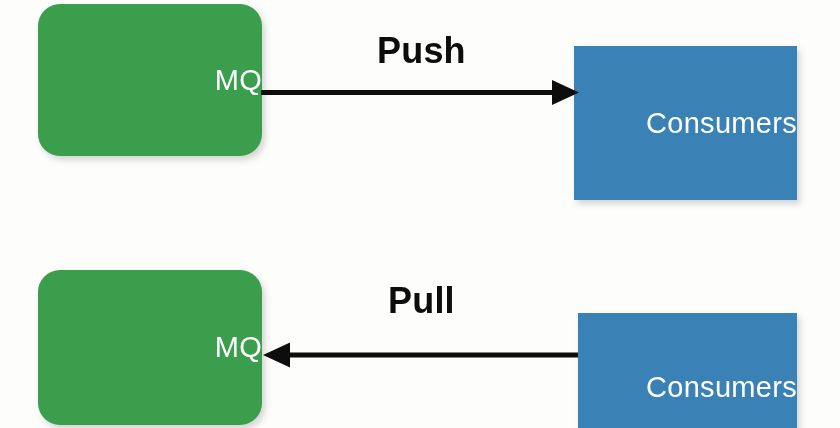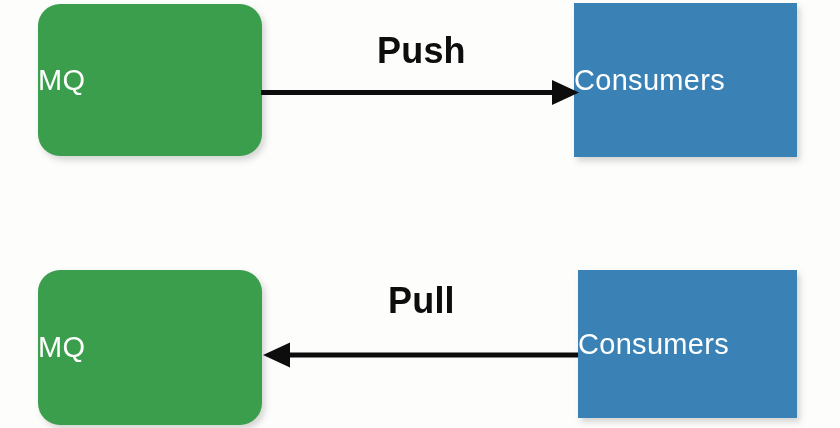--- a/index.html
+++ b/index.html
@@ -20,39 +20,40 @@
     height: 428px;
     background: #fdfdfb;
   }
 
   
   .node {
     position: absolute;
     box-sizing: border-box;
     display: flex;
     align-items: center;
-    justify-content: flex-start;
+    justify-content: flex-end;
     color: #ffffff;
     font-weight: 300;
     letter-spacing: 0.3px;
     user-select: none;
   }
 
   .node-mq {
     background: #3a9e4c;
     border-radius: 22px;
     box-shadow: 3px 4px 6px rgba(120,120,120,0.30);
     font-size: 29px;
   }
 
   .node-consumers {
     background: #3a82b5;
     border-radius: 0;
     box-shadow: 3px 4px 6px rgba(120,120,120,0.30);
     font-size: 29px;
+    margin-top: 43px;
   }
 
   
   #mq-top        { left: 38px;  top: 4px;   width: 224px; height: 152px; }
   #consumers-top { left: 574px; top: 3px;   width: 223px; height: 154px; }
   #mq-bottom     { left: 38px;  top: 270px; width: 224px; height: 155px; }
   #consumers-bot { left: 578px; top: 270px; width: 219px; height: 148px; }
 
   
   .edge-label {

